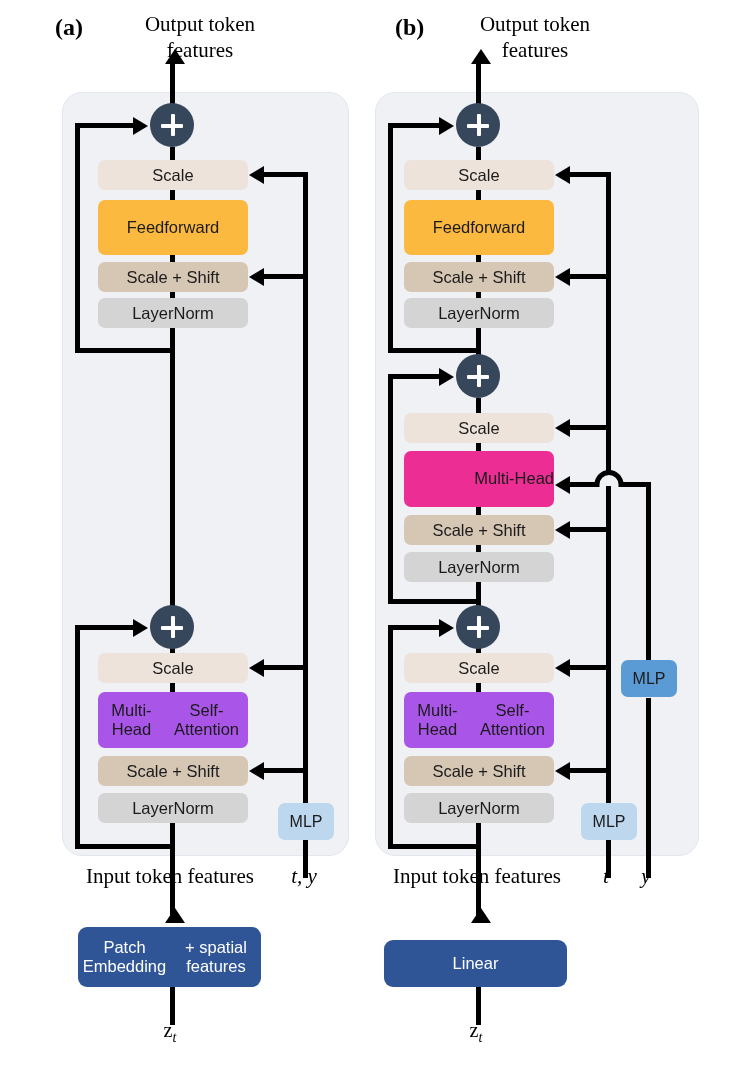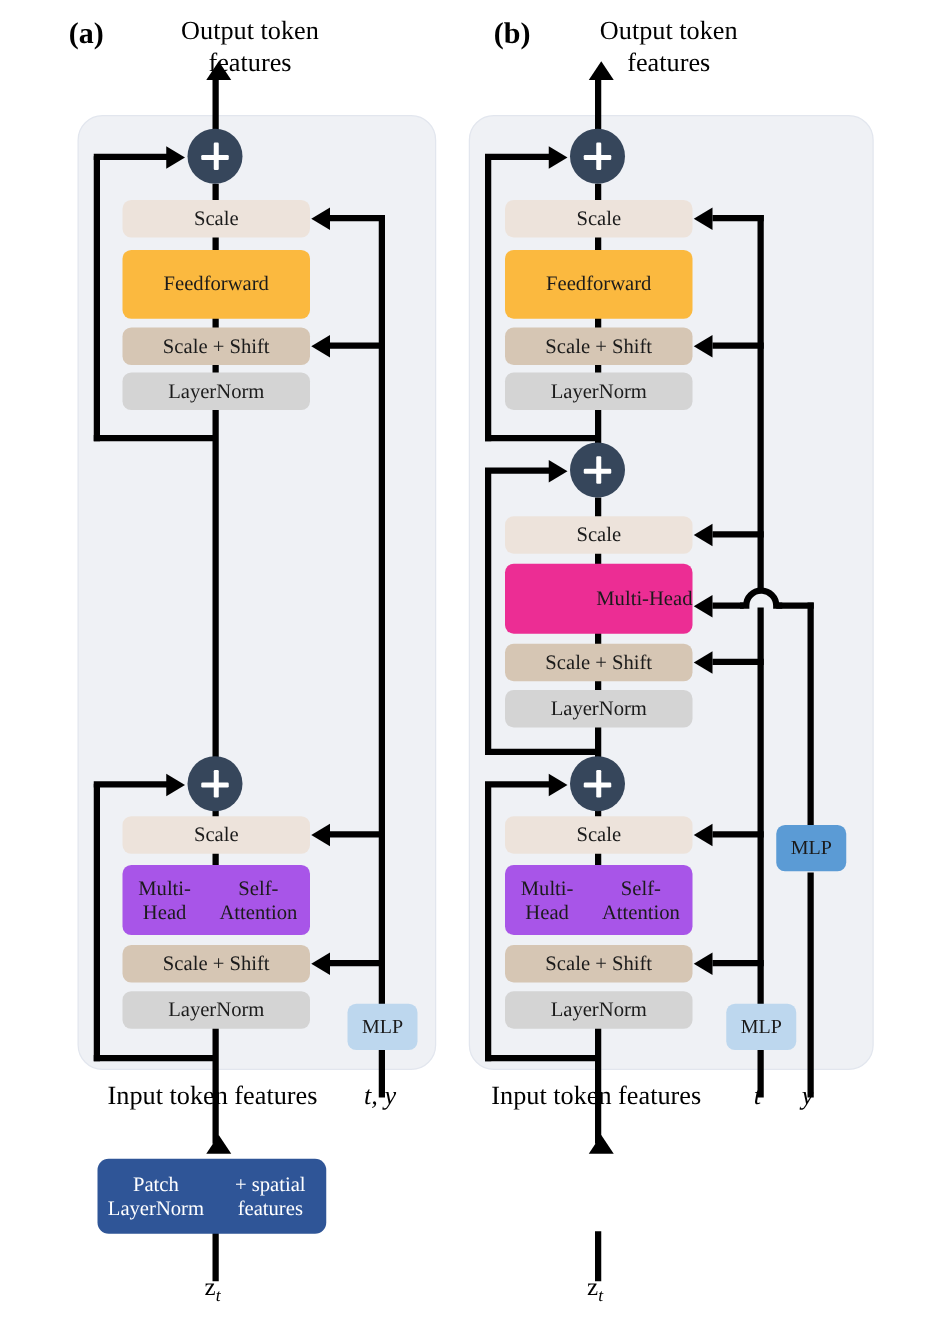--- a/index.html
+++ b/index.html
@@ -4,21 +4,21 @@
 <style>
   html,body{margin:0;padding:0;background:#ffffff;}
   body{width:753px;height:1065px;position:relative;overflow:hidden;
        font-family:"Liberation Sans",sans-serif;-webkit-font-smoothing:antialiased;}
   #root{position:absolute;left:0;top:0;width:753px;height:1065px;}
 
   .panel{position:absolute;background:#EFF1F5;border:1.5px solid #E2E6EE;border-radius:20px;}
 
   .blk{position:absolute;border-radius:7px;display:flex;align-items:center;
        justify-content:center;text-align:center;line-height:1.12;color:#1b1b1b;
-       font-size:16.5px;font-family:Liberation Serif, serif;z-index:6;}
+       font-size:16.5px;font-family:Liberation Sans, sans-serif;z-index:6;}
   .blk.two{line-height:1.18;justify-content:flex-end;}
 
   .plusnode{position:absolute;width:44px;height:44px;border-radius:50%;
             background:#36465B;z-index:9;}
   .plusnode::before,.plusnode::after{content:"";position:absolute;background:#fff;border-radius:1px;}
   .plusnode::before{left:11px;top:20.5px;width:22px;height:4px;}
   .plusnode::after{top:11px;left:20.5px;height:22px;width:4px;}
 
   .ln{position:absolute;background:#000;z-index:4;}
   .vl{width:5px;}
@@ -93,21 +93,21 @@
   <div class="ar ar-left" style="left:249px;top:761.5px;"></div>
 
   <div class="blk" style="left:278px;top:803px;width:56px;height:37px;background:#BDD7EE;font-size:16px;">MLP</div>
   <div class="ln vl" style="left:303px;top:838px;height:40px;"></div>
 
   <div class="serif" style="left:35px;top:864px;width:270px;">Input token features</div>
   <div class="serif italic" style="left:275px;top:864px;width:58px;">t, y</div>
 
   <div class="ar ar-up" style="left:165px;top:908px;"></div>
   <div class="blk two" style="left:78px;top:927px;width:183px;height:60px;background:#2F5597;color:#fff;border-radius:9px;">
-    <span>Patch LayerNorm</span>
+    <span>Patch Embedding</span>
       <br>
     <span>+ spatial features</span>
   </div>
   <div class="ln vl" style="left:170px;top:985px;height:40px;"></div>
   <div class="serif" style="left:140px;top:1018px;width:60px;font-size:20px;">
     <span>z</span><sub class="italic" style="font-size:14px;">t</sub>
   </div>
 
   <div class="panel-letter" style="left:395px;top:14px;">(b)</div>
   <div class="serif" style="left:435px;top:12px;width:200px;">
@@ -191,18 +191,19 @@
   <div class="ln hl" style="left:570px;top:482px;width:25px;"></div>
   <div class="ar ar-left" style="left:555px;top:475.5px;"></div>
 
   <div class="blk" style="left:621px;top:660px;width:56px;height:37px;background:#5B9BD5;font-size:16px;">MLP</div>
 
   <div class="serif" style="left:342px;top:864px;width:270px;">Input token features</div>
   <div class="serif italic" style="left:588px;top:864px;width:36px;">t</div>
   <div class="serif italic" style="left:628px;top:864px;width:36px;">y</div>
 
   <div class="ar ar-up" style="left:471px;top:908px;"></div>
+  <div class="blk" style="left:384px;top:940px;width:183px;height:47px;background:#2F5597;color:#fff;border-radius:9px;">Linear</div>
   <div class="ln vl" style="left:476px;top:985px;height:40px;"></div>
   <div class="serif" style="left:446px;top:1018px;width:60px;font-size:20px;">
     <span>z</span><sub class="italic" style="font-size:14px;">t</sub>
   </div>
 
 </div>
 
 </body></html>

